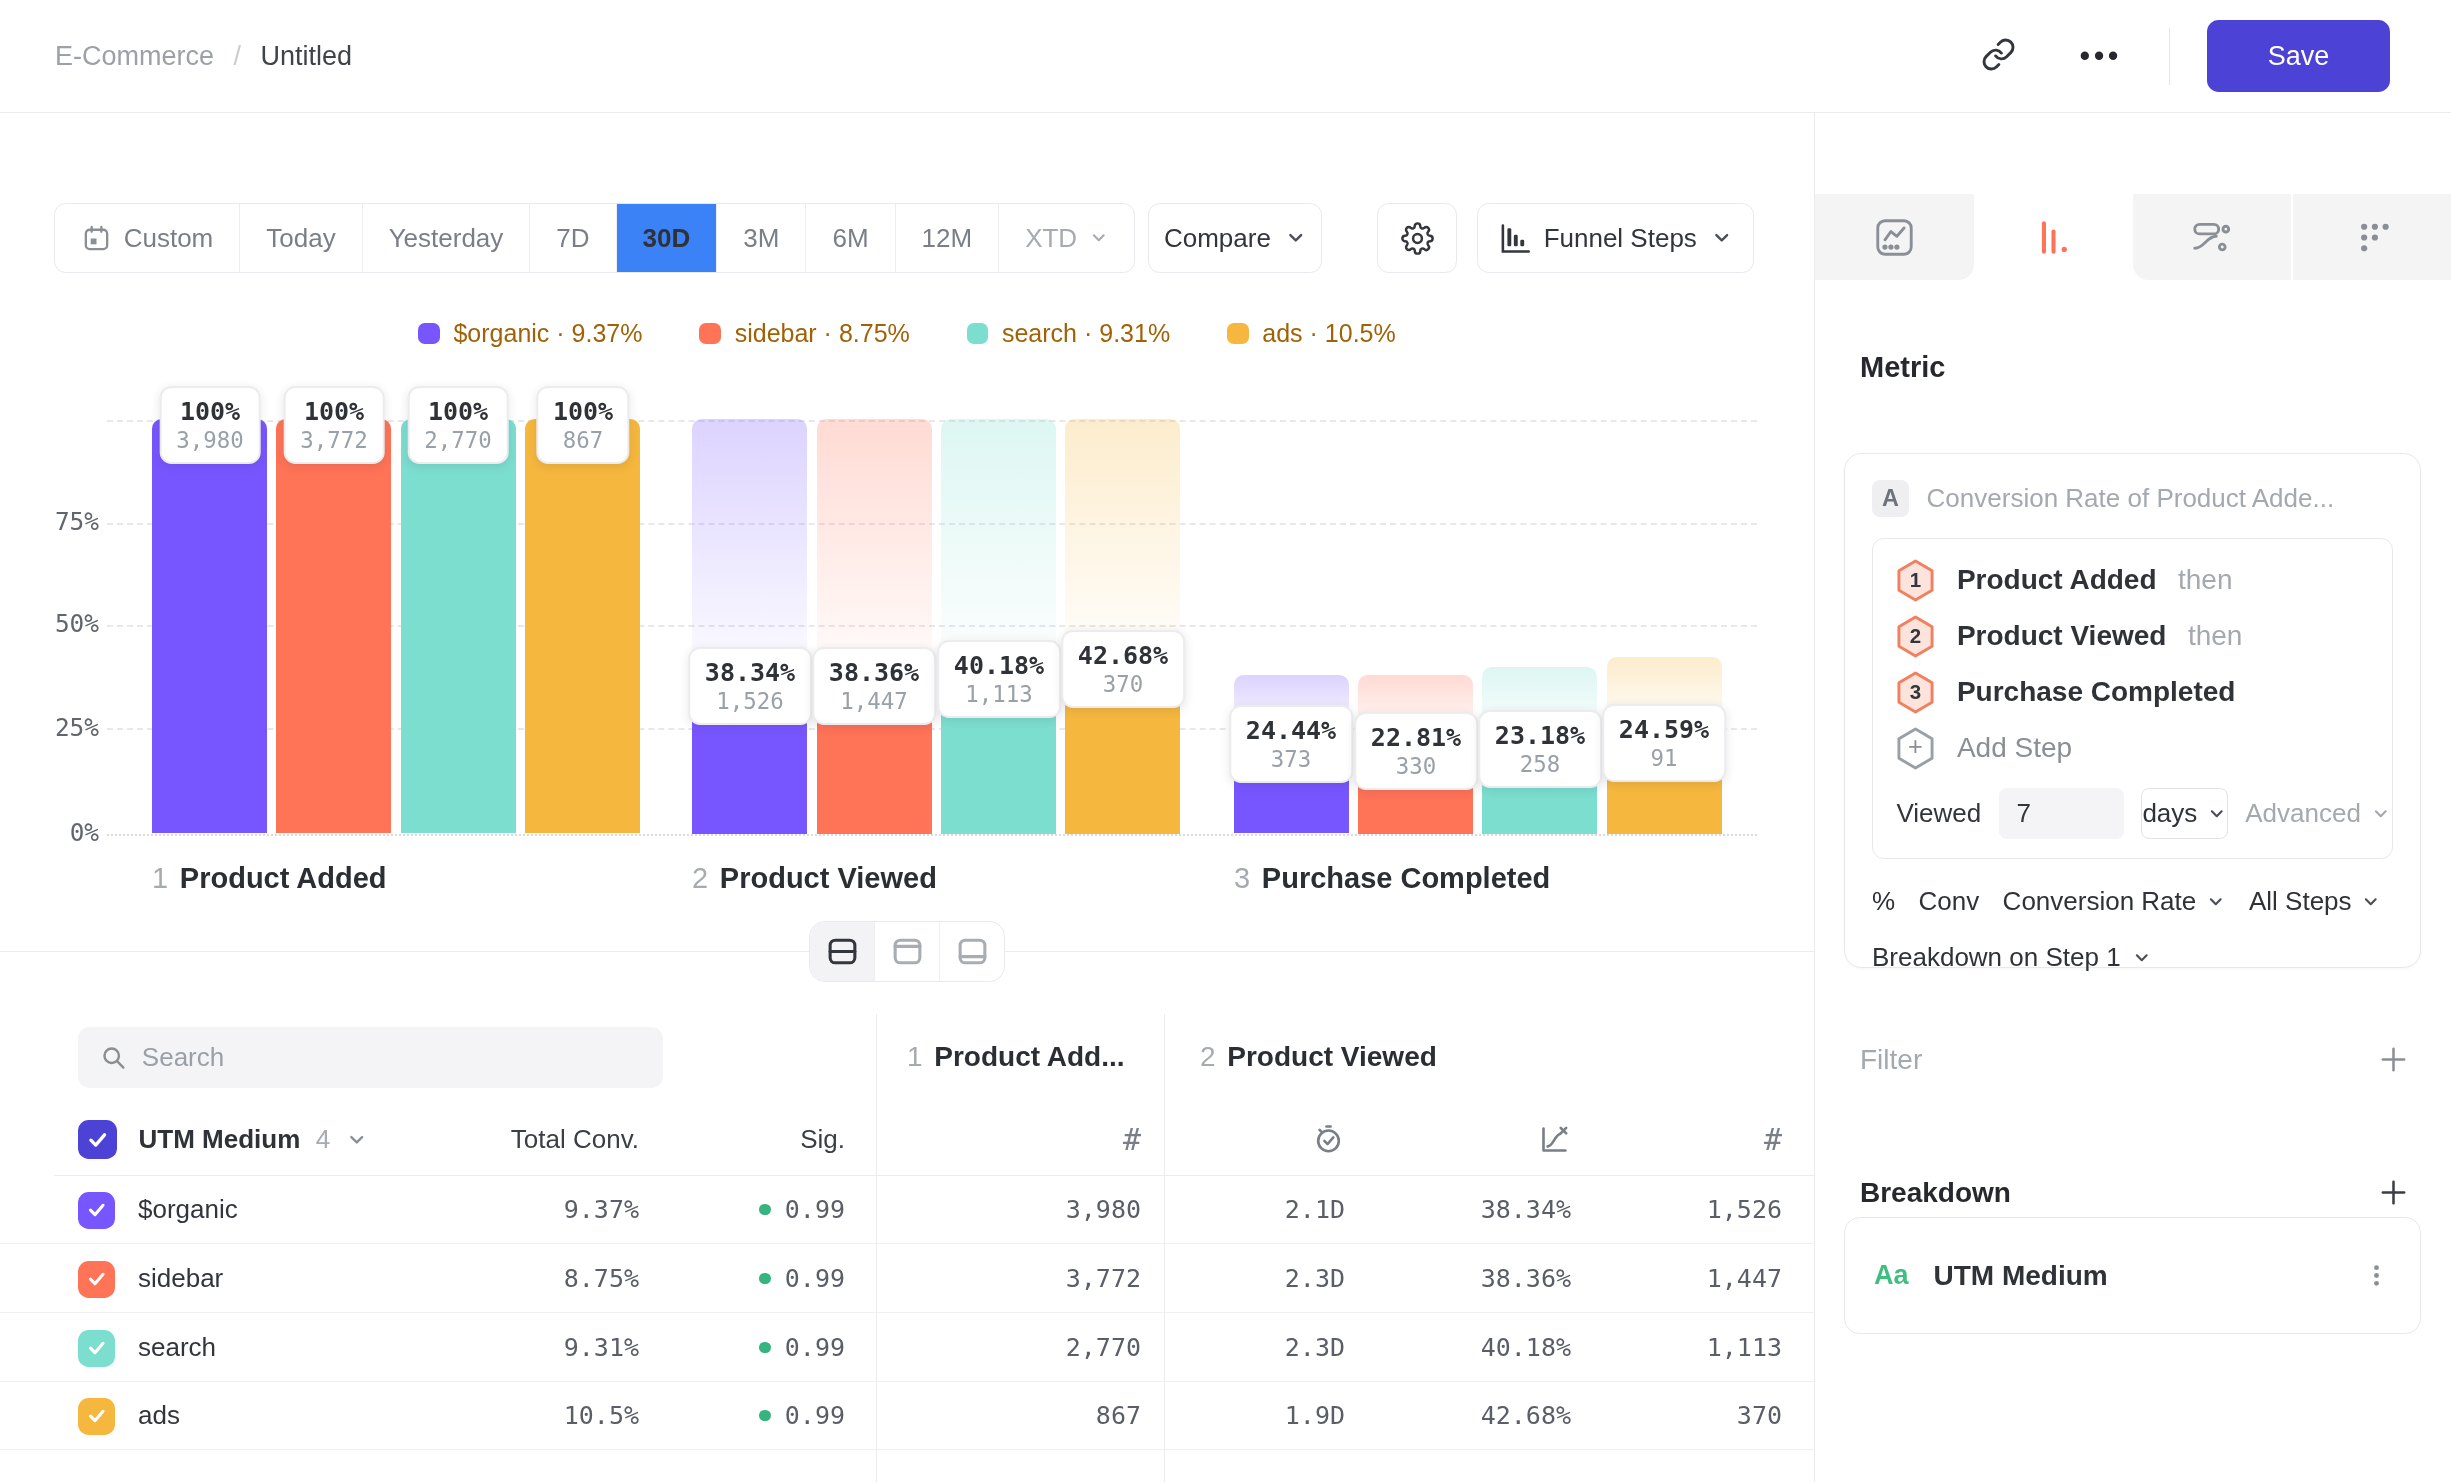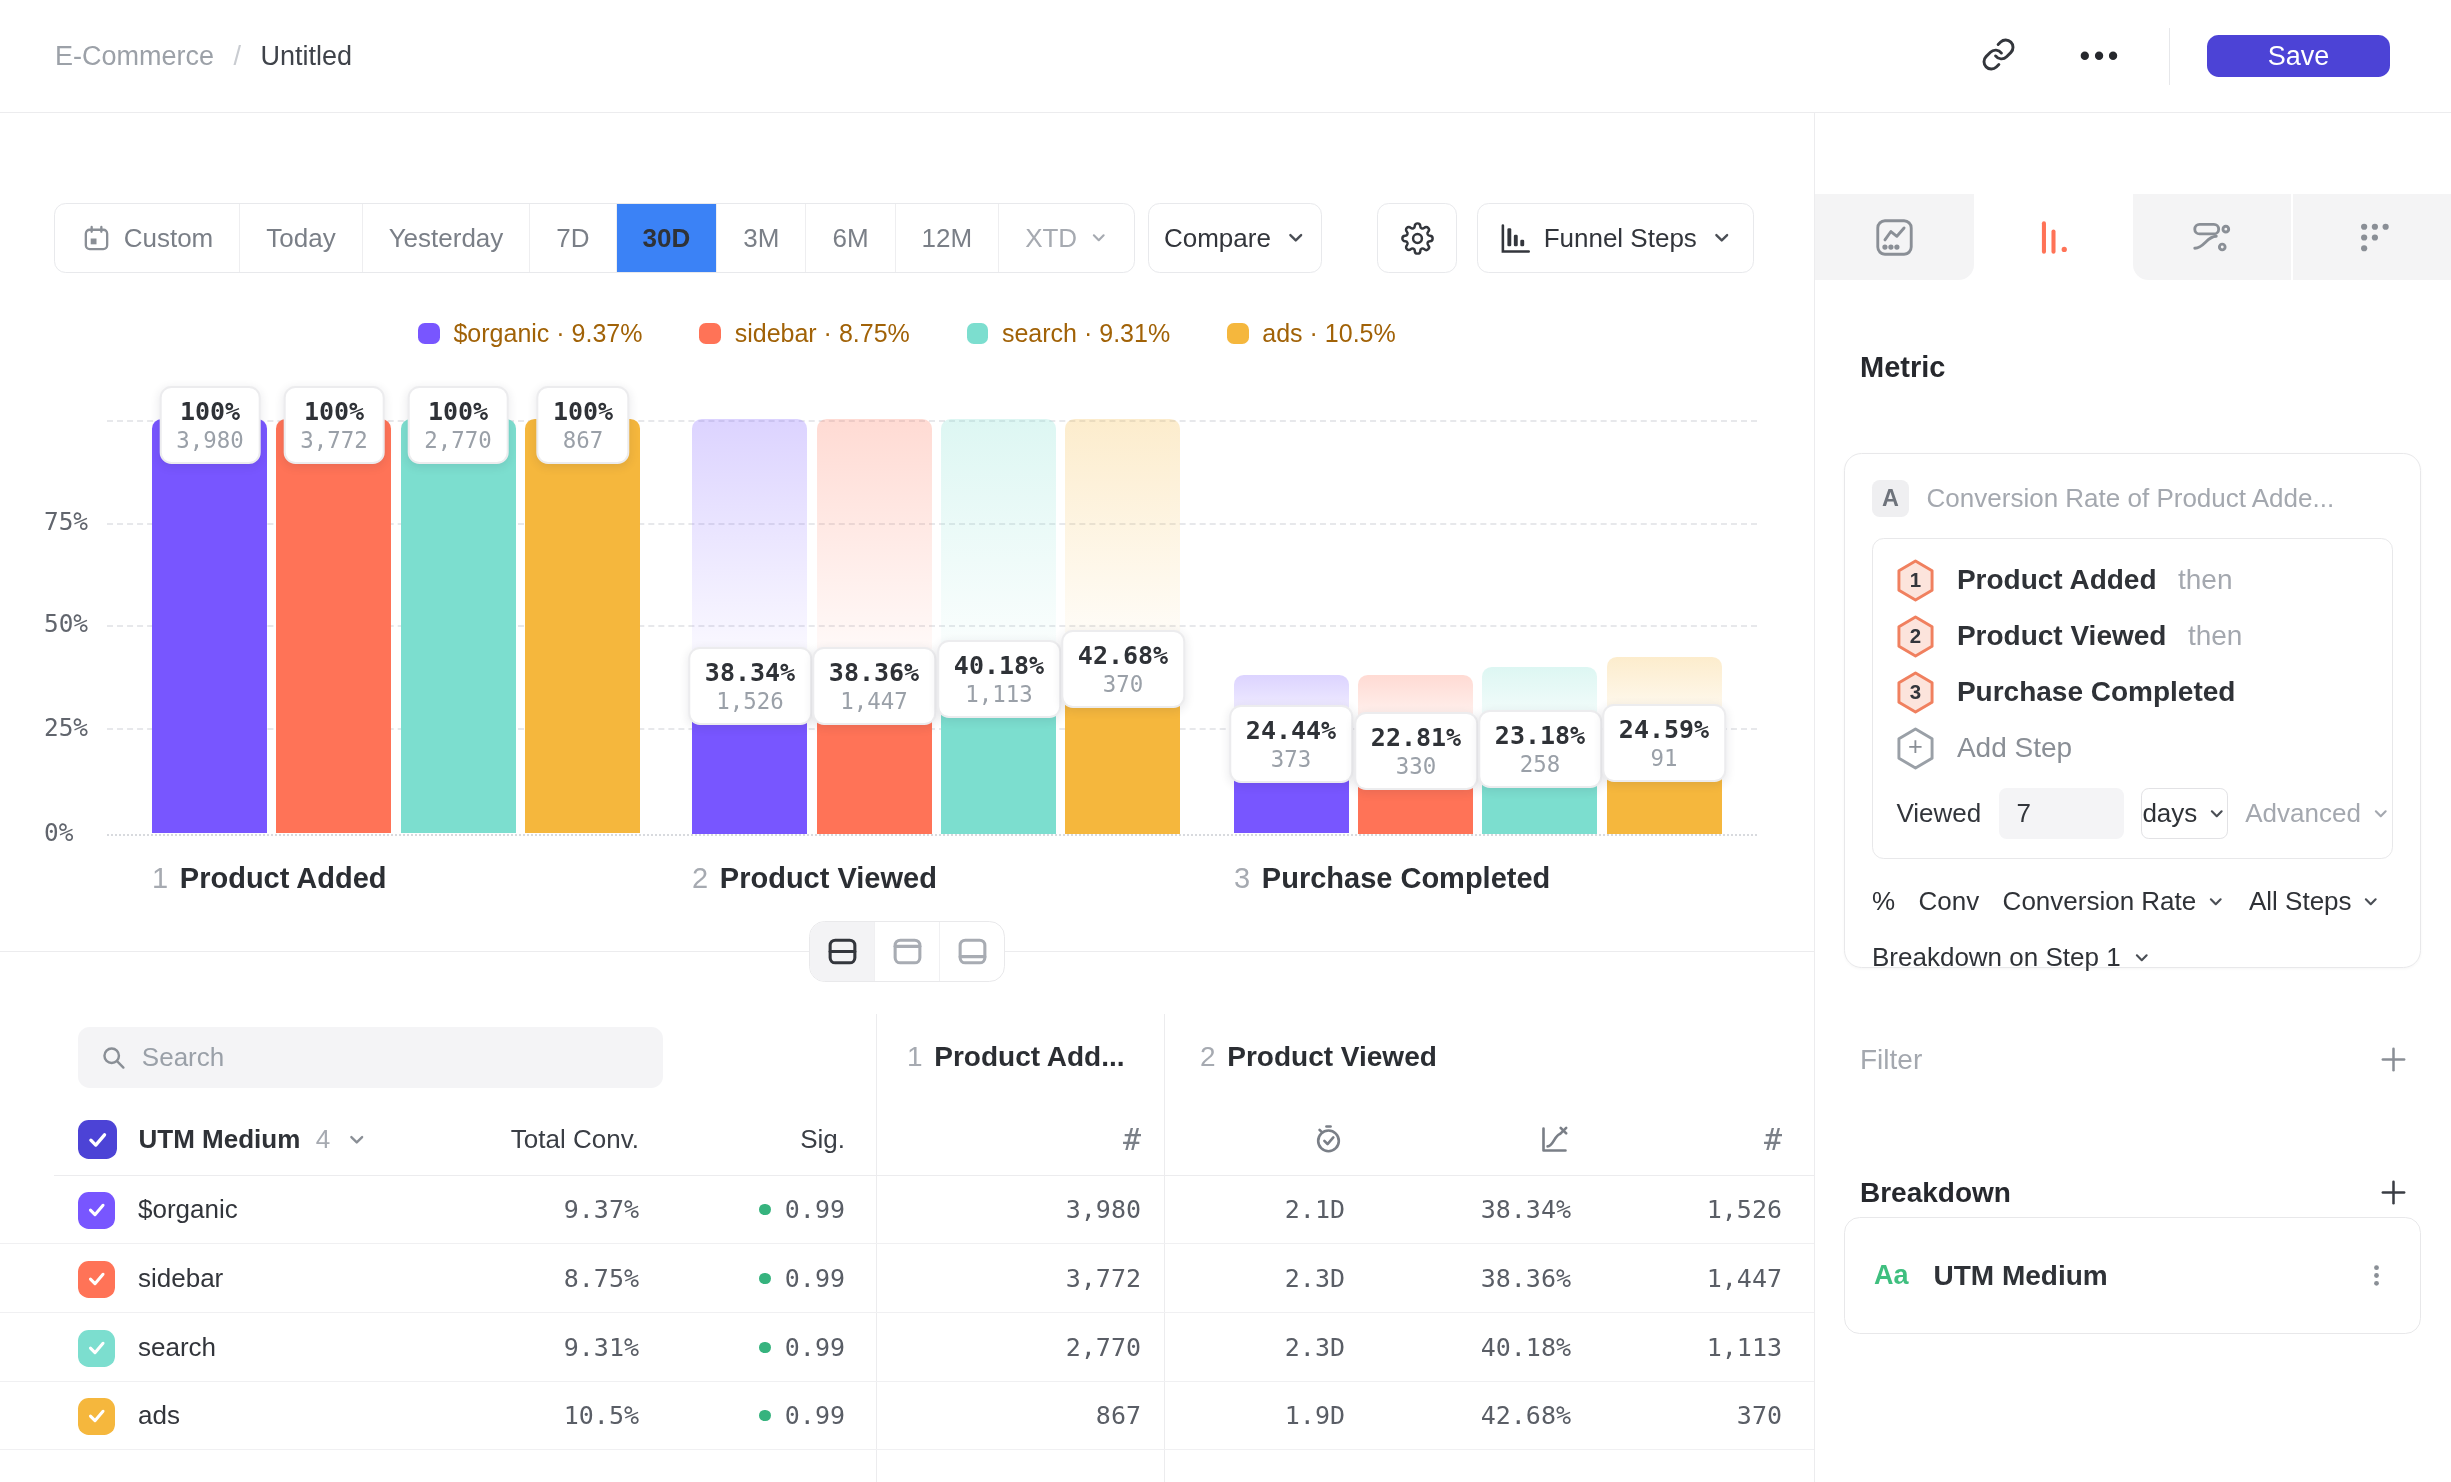--- a/index.html
+++ b/index.html
@@ -11,21 +11,21 @@
   .topbar { position:absolute; left:0; top:0; width:2452px; height:113px;
             border-bottom:1px solid #ECECEE; display:flex; align-items:center; }
   .crumbs { display:flex; align-items:center; gap:19.5px; margin-left:55px; font-size:27px; }
   .crumb-section { color:#9CA1A8; cursor:pointer; }
   .crumb-sep { color:#C9CCD1; }
   .crumb-page { color:#3F434A; font-weight:500; }
   .topbar-right { margin-left:auto; display:flex; align-items:center; margin-right:62px; }
   .icon-btn { background:none; border:none; cursor:pointer; display:flex; align-items:center; justify-content:center; }
   .more-dots { font-size:29px; letter-spacing:3.9px; color:#26282D; font-weight:700; }
   .tb-divider { width:1px; height:57px; background:#E6E7EA; margin:0 37px 0 47px; }
-  .save-btn { width:183px; height:42px; background:#4C43D6; color:#fff; font-size:27px;
+  .save-btn { width:183px; height:72px; background:#4C43D6; color:#fff; font-size:27px;
               border:none; border-radius:11.7px; cursor:pointer; font-family:inherit; }
 
   
   .main { position:absolute; left:0; top:113px; width:1814px; height:1369px; }
 
   .controls { position:absolute; left:0; top:90px; height:70px; width:100%; }
   .seg { position:absolute; left:54px; top:0; height:70px; display:flex; align-items:stretch;
          border:1px solid #E8E9EC; border-radius:11.7px; background:#fff; overflow:hidden; }
   .seg-cell { display:flex; align-items:center; gap:11.7px; padding:0 26px; font-size:26px; color:#7A7F87;
               border-right:1px solid #EEEEF0; cursor:pointer; white-space:nowrap; }
@@ -42,22 +42,22 @@
   .legend { position:absolute; left:0; top:201px; width:100%; height:39px;
             display:flex; align-items:center; justify-content:center; gap:57px; }
   .leg-item { display:flex; align-items:center; gap:13.7px; font-size:25px; color:#a16207; }
   .leg-swatch { width:21.5px; height:21.5px; border-radius:6.8px; }
 
   
   .plot { position:absolute; inset:0; }
   .grid { position:absolute; left:107px; right:57px; height:0; }
   .grid.dash { border-top:2px dashed #E7E8EB; }
   .grid.dot { border-top:2.9px dotted #D8DADE; }
-  .ytick { position:absolute; left:0; width:99px; text-align:left; font-size:24.4px; color:#61656D;
-           font-family:"DejaVu Sans Mono", monospace;padding-left:44px; }
+  .ytick { position:absolute; left:0; width:99px; text-align:right; font-size:24.4px; color:#61656D;
+           font-family:"DejaVu Sans Mono", monospace; }
   .bar, .fade { position:absolute; width:115px; z-index:1; }
   .bar.rounded, .fade { border-radius:9.8px 9.8px 0 0; }
   .chip { position:absolute; transform:translateX(-50%); z-index:2; background:#fff;
           border:2px solid #ECECEE; border-radius:11.7px; box-shadow:0 2.9px 9.8px rgba(40,40,60,.10);
           padding:7.8px 14.6px; text-align:center; white-space:nowrap; }
   .chip .pct { font:700 25px "DejaVu Sans Mono", monospace; color:#2F3237; line-height:31px; }
   .chip .cnt { font:400 22.4px "DejaVu Sans Mono", monospace; color:#9AA0A8; line-height:27px; }
   .step-label { position:absolute; top:749px; display:flex; gap:11.7px; align-items:baseline; }
   .step-label .num { font-size:29px; color:#A6AAB1; }
   .step-label .nm { font-size:29px; font-weight:700; color:#2B2E33; }

